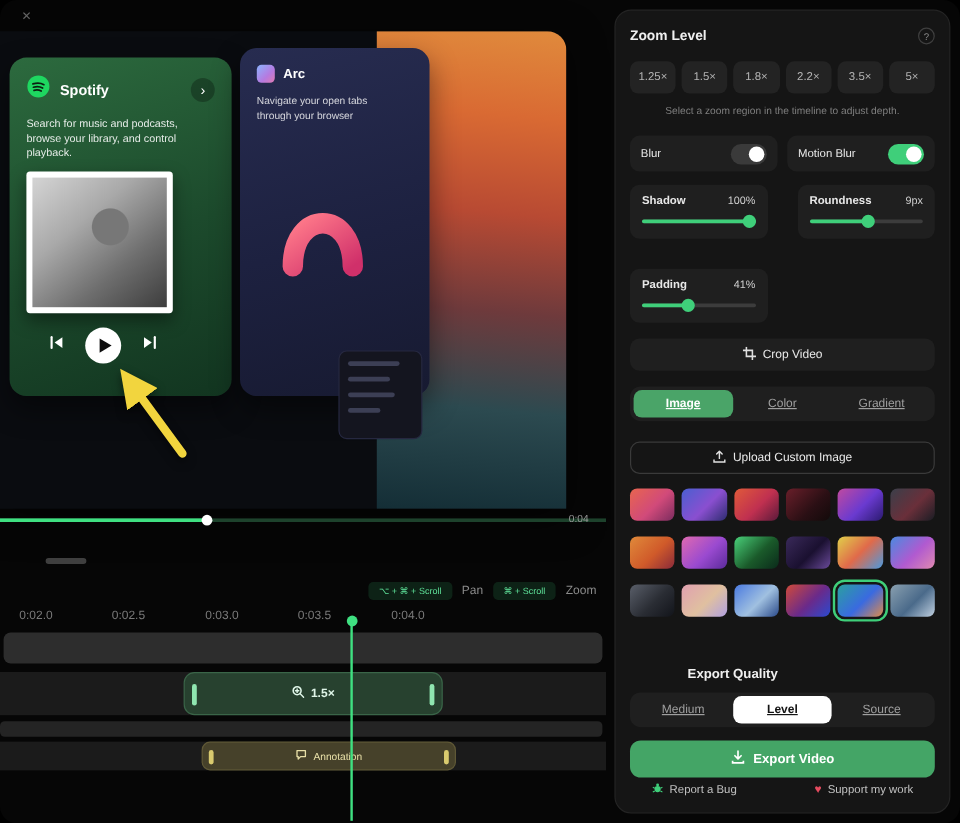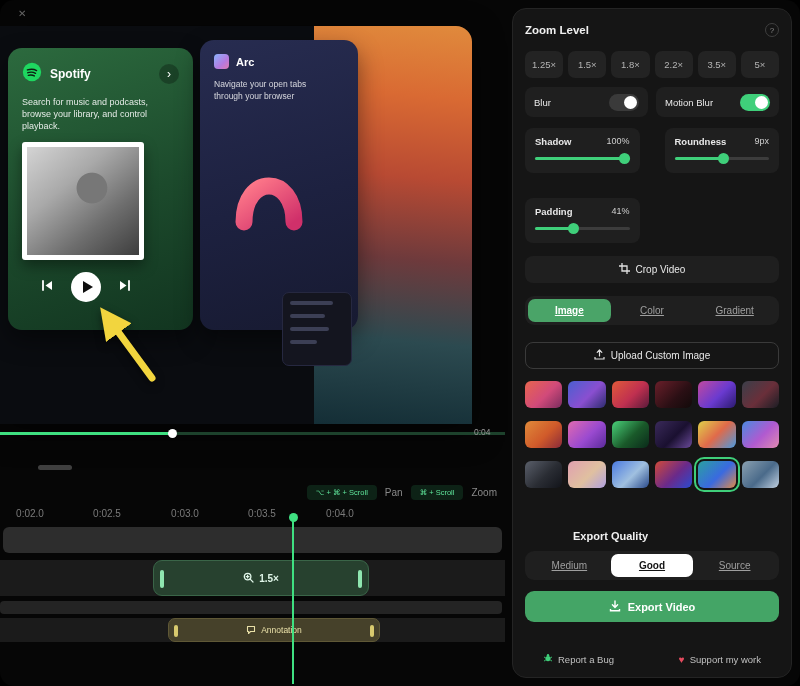--- a/index.html
+++ b/index.html
@@ -274,20 +274,21 @@
     </div>
 
     <div class="zoom-row">
       <span class="zoom-btn">1.25×</span>
       <span class="zoom-btn">1.5×</span>
       <span class="zoom-btn">1.8×</span>
       <span class="zoom-btn">2.2×</span>
       <span class="zoom-btn">3.5×</span>
       <span class="zoom-btn">5×</span>
     </div>
+    <div class="zoom-caption">Select a zoom region in the timeline to adjust depth.</div>
 
     <div class="toggles-row">
       <div class="toggle-card">
         <span class="toggle-label">Blur</span>
         <span class="toggle">
             <span class="knob"></span>
           </span>
       </div>
       <div class="toggle-card">
         <span class="toggle-label">Motion Blur</span>
@@ -376,21 +377,21 @@
       <div class="thumb t13"></div>
       <div class="thumb t14"></div>
       <div class="thumb t15"></div>
       <div class="thumb t16 selected"></div>
       <div class="thumb t17"></div>
     </div>
 
     <div class="quality-title">Export Quality</div>
     <div class="seg-control quality">
       <span class="seg-item">Medium</span>
-      <span class="seg-item selected">Good</span>
+      <span class="seg-item selected">Level</span>
       <span class="seg-item">Source</span>
     </div>
 
     <div class="export-btn">
       <span>
         <svg width="12" height="12" viewBox="0 0 12 12">
             <path d="M6 1v6M3.4 4.8L6 7.4l2.6-2.6" stroke="#fff" stroke-width="1.4" fill="none" stroke-linecap="round" stroke-linejoin="round"></path>
             <path d="M1.5 9v1.8h9V9" stroke="#fff" stroke-width="1.4" fill="none"></path>
           </svg>
       </span>

